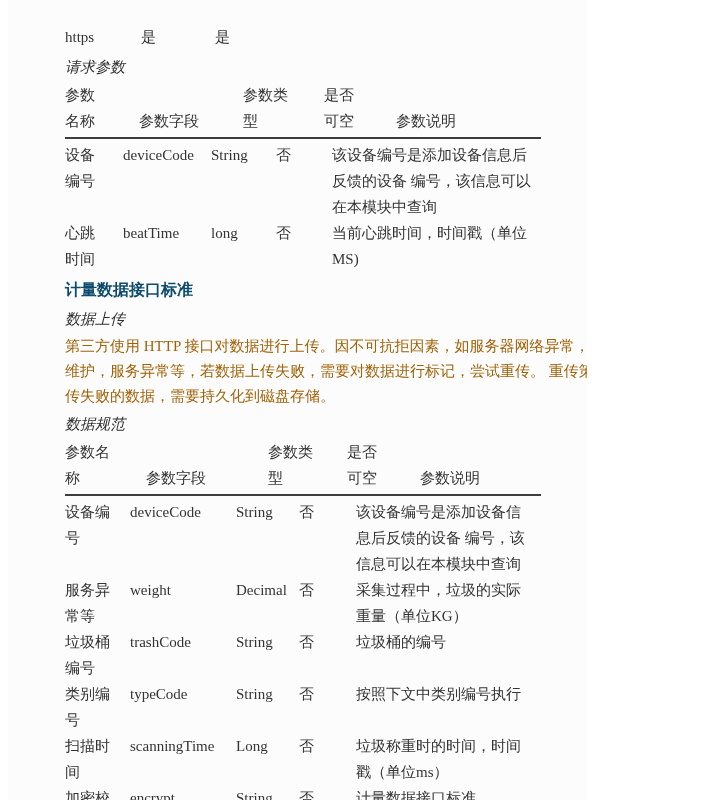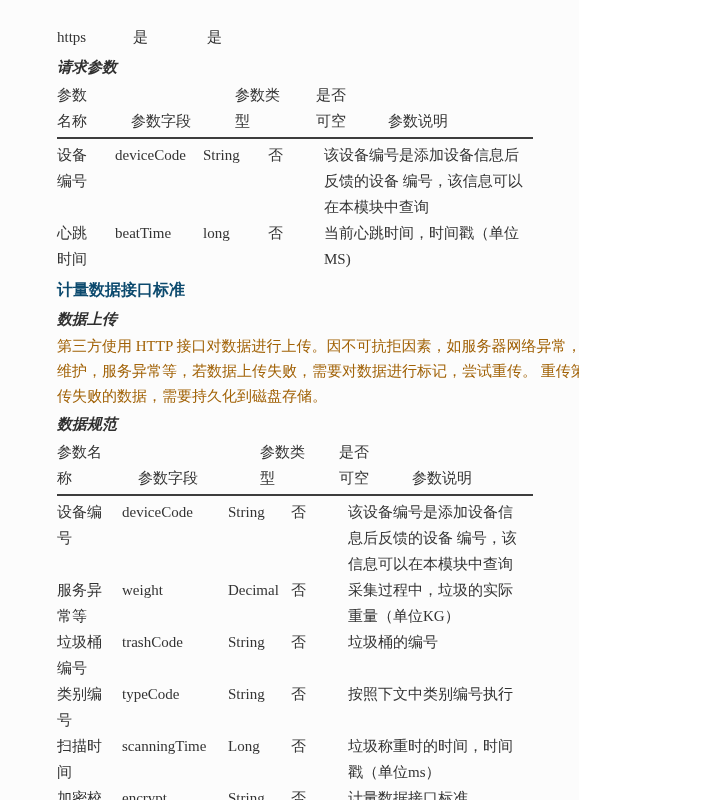--- a/index.html
+++ b/index.html
@@ -7,36 +7,36 @@
     position: relative;
     width: 579px;
     height: 800px;
     box-sizing: border-box;
     background: #fcfcfc;
     color: #333333;
     font-family: "Liberation Serif", "DejaVu Serif", serif;
     font-size: 15px;
     padding: 24px 40px 0 50px;
     overflow: hidden;
+    margin-left: 8px;
   }
 
   
   .pre-row {
     display: grid;
     grid-template-columns: 76px 74px auto;
     line-height: 26px;
     margin: 0 0 4px 7px;
   }
 
   .h-italic {
     font-style: italic;
     line-height: 27px;
     margin: 2px 0 1px 7px;
     color: #2f2f2f;
-    font-weight: bold;
   }
   .h-bold {
     font-weight: 700;
     color: #0c4a6e;
     font-size: 16px;
     line-height: 28px;
     margin: 4px 0 1px 7px;
     font-family: "Liberation Sans", "DejaVu Sans", sans-serif;
   }
 

